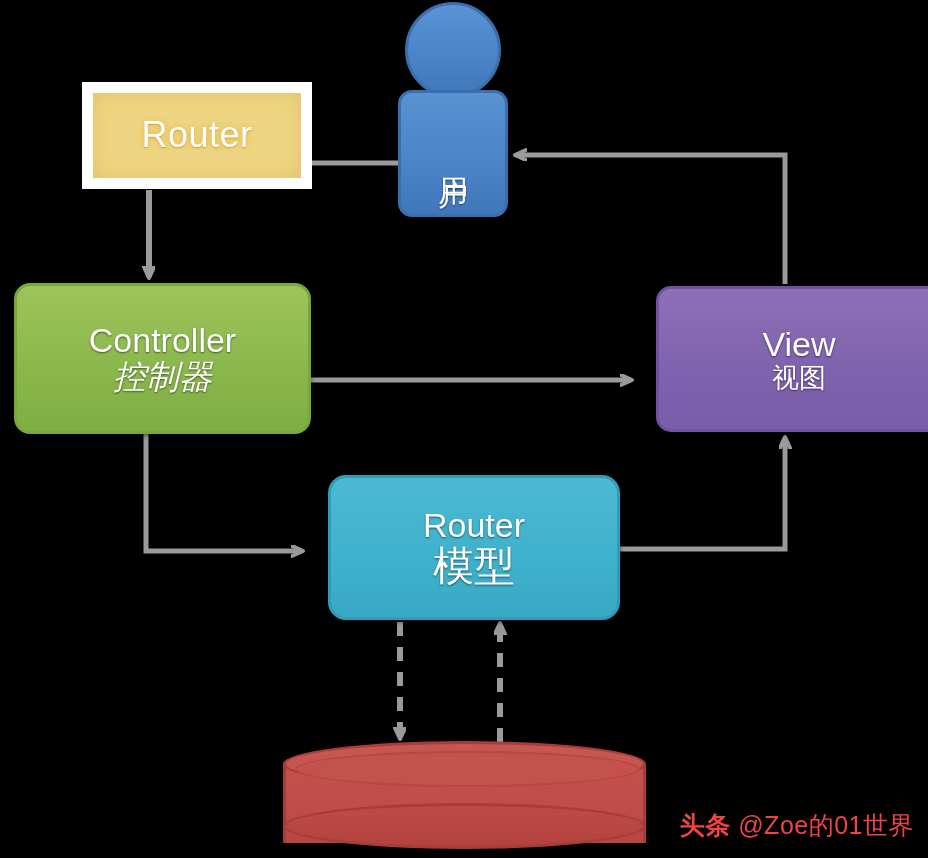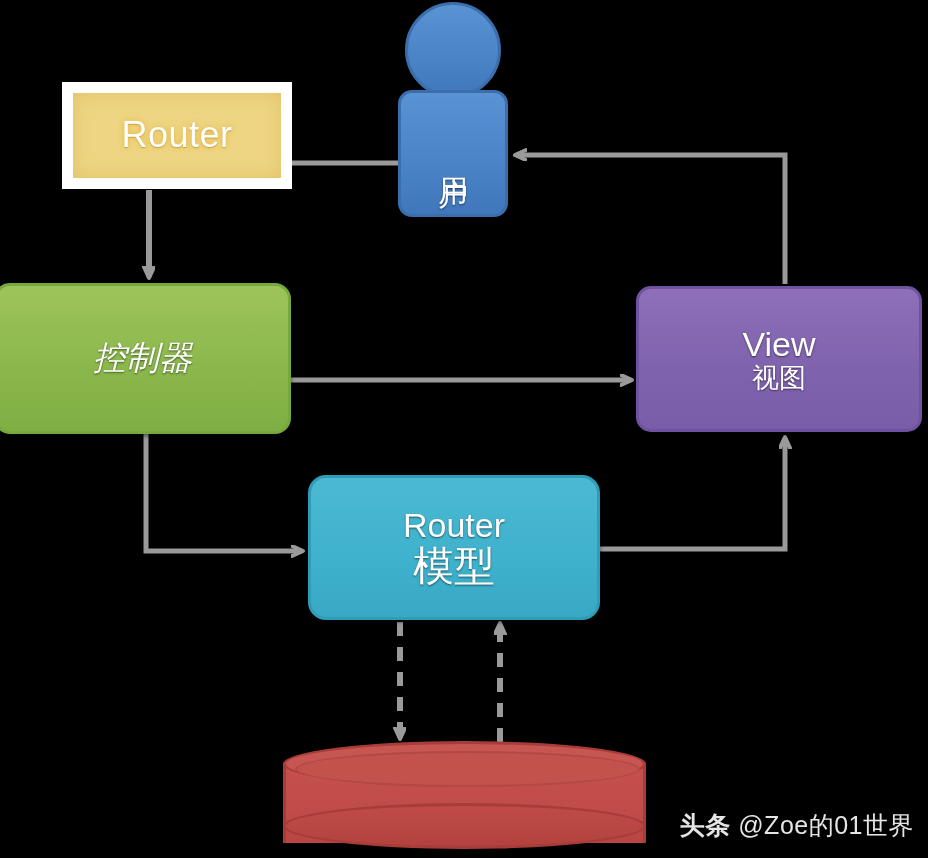--- a/index.html
+++ b/index.html
@@ -29,20 +29,21 @@
     position: absolute;
     box-sizing: border-box;
     display: flex;
     flex-direction: column;
     align-items: center;
     justify-content: center;
     text-align: right;
     color: #ffffff;
     line-height: 1.12;
     text-shadow: 0 1px 2px rgba(0,0,0,0.55);
+    margin-left: 20px;
   }
 
   
   #router-node {
     left: 62px; top: 82px;
     width: 230px; height: 107px;
     background: #ffffff;
     padding: 11px;
   }
   #router-fill {
@@ -178,21 +179,21 @@
     text-align: center;
     color: #ffffff;
     font-size: 35px;
     text-shadow: 0 0 7px rgba(235,60,45,0.95), 0 1px 2px rgba(90,10,10,0.7);
   }
 
   
   #watermark {
     position: absolute;
     right: 14px; bottom: 16px;
-    color: #e5e5e5;
+    color: #ef4444;
     font-size: 25px;
     letter-spacing: 0.5px;
     white-space: nowrap;
   }
   #watermark .wm-bold { font-weight: bold; }
   #watermark .wm-rest { font-weight: normal; }
 </style>
 </head>
 <body>
 
@@ -229,20 +230,21 @@
   </div>
 
   <div id="user-node">
     <div id="user-head"></div>
     <div id="user-body">
       <span style="writing-mode: vertical-rl; text-orientation: upright;">用户</span>
     </div>
   </div>
 
   <div class="node" id="controller-node">
+    <span class="en">Controller</span>
     <span class="zh">控制器</span>
   </div>
 
   <div class="node" id="view-node">
     <span class="en">View</span>
     <span class="zh">视图</span>
   </div>
 
   <div class="node" id="model-node">
     <span class="en">Router</span>

